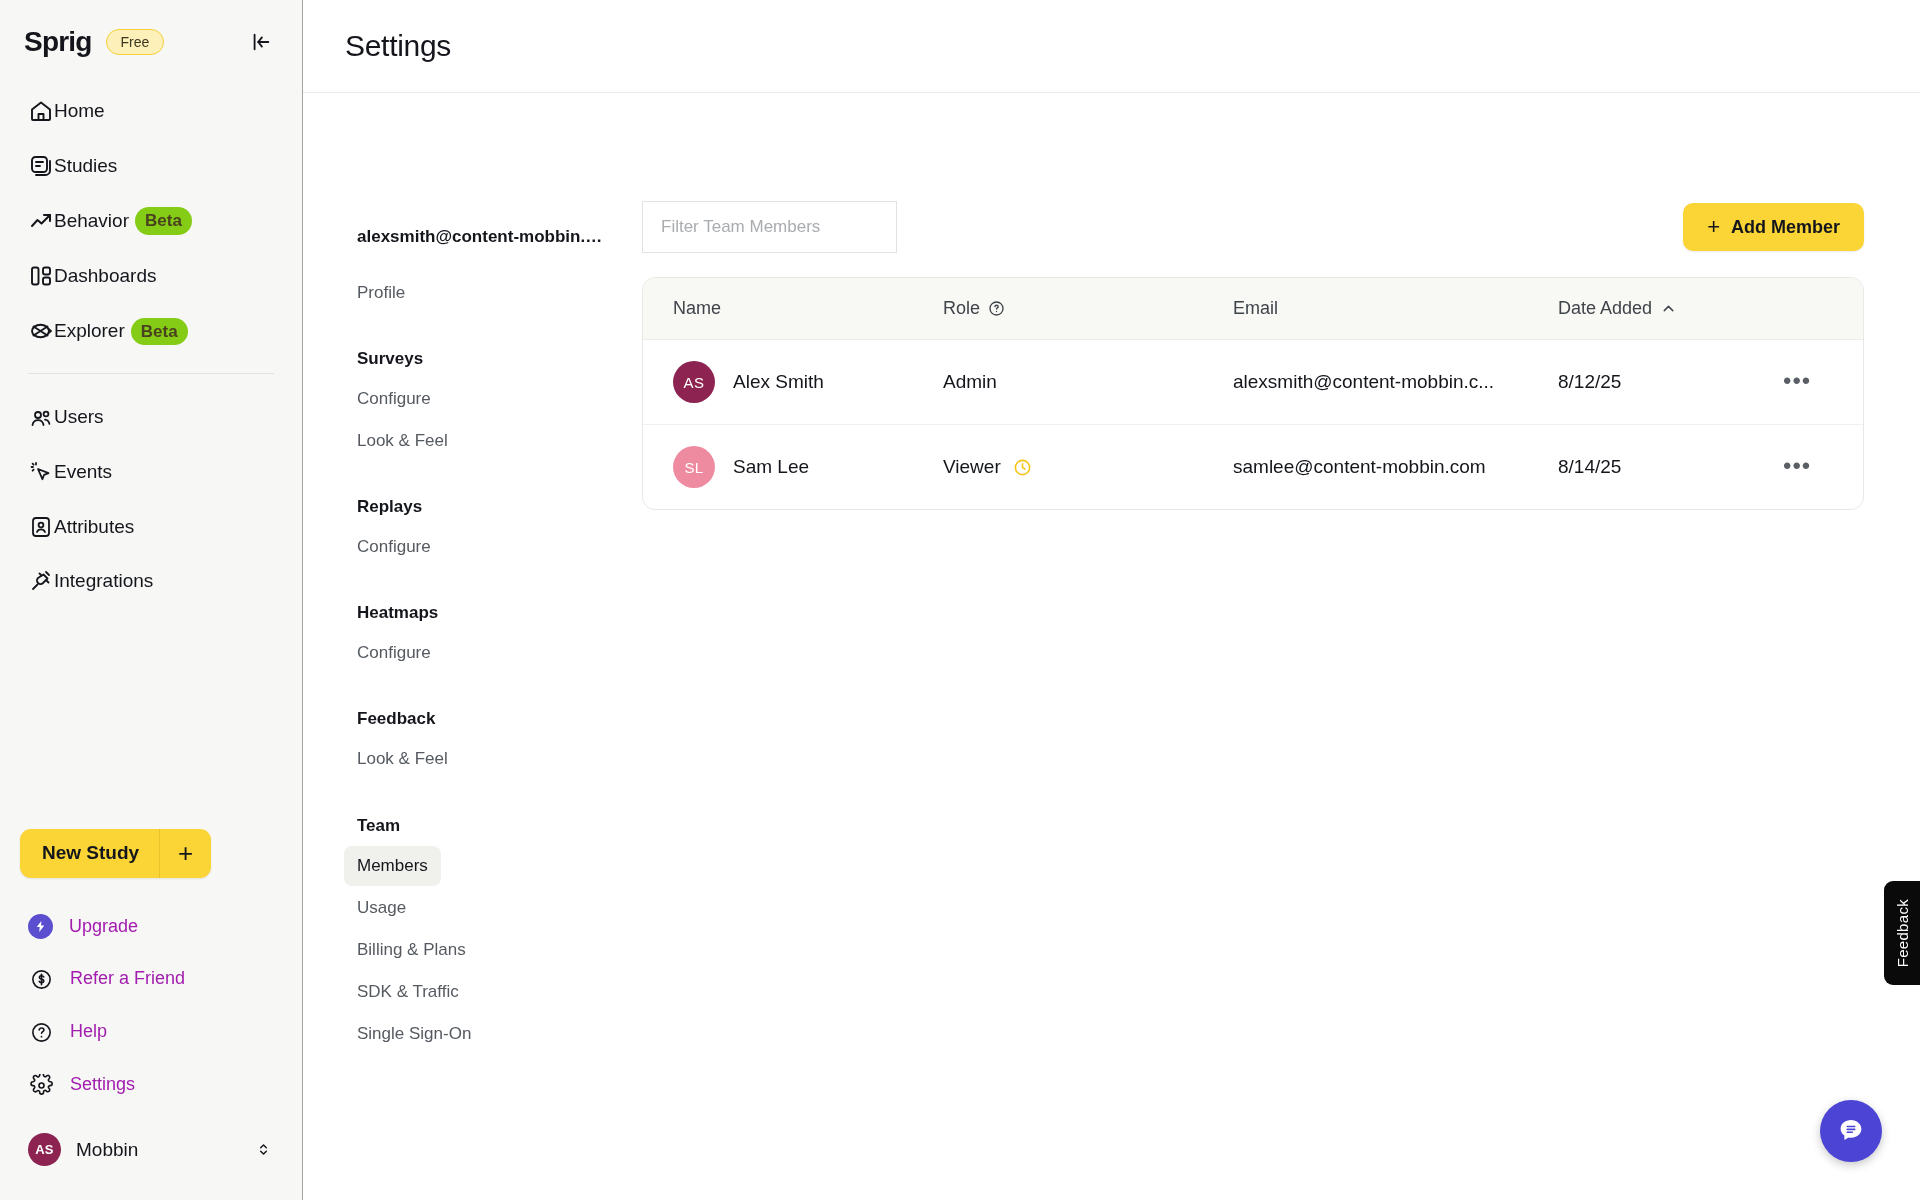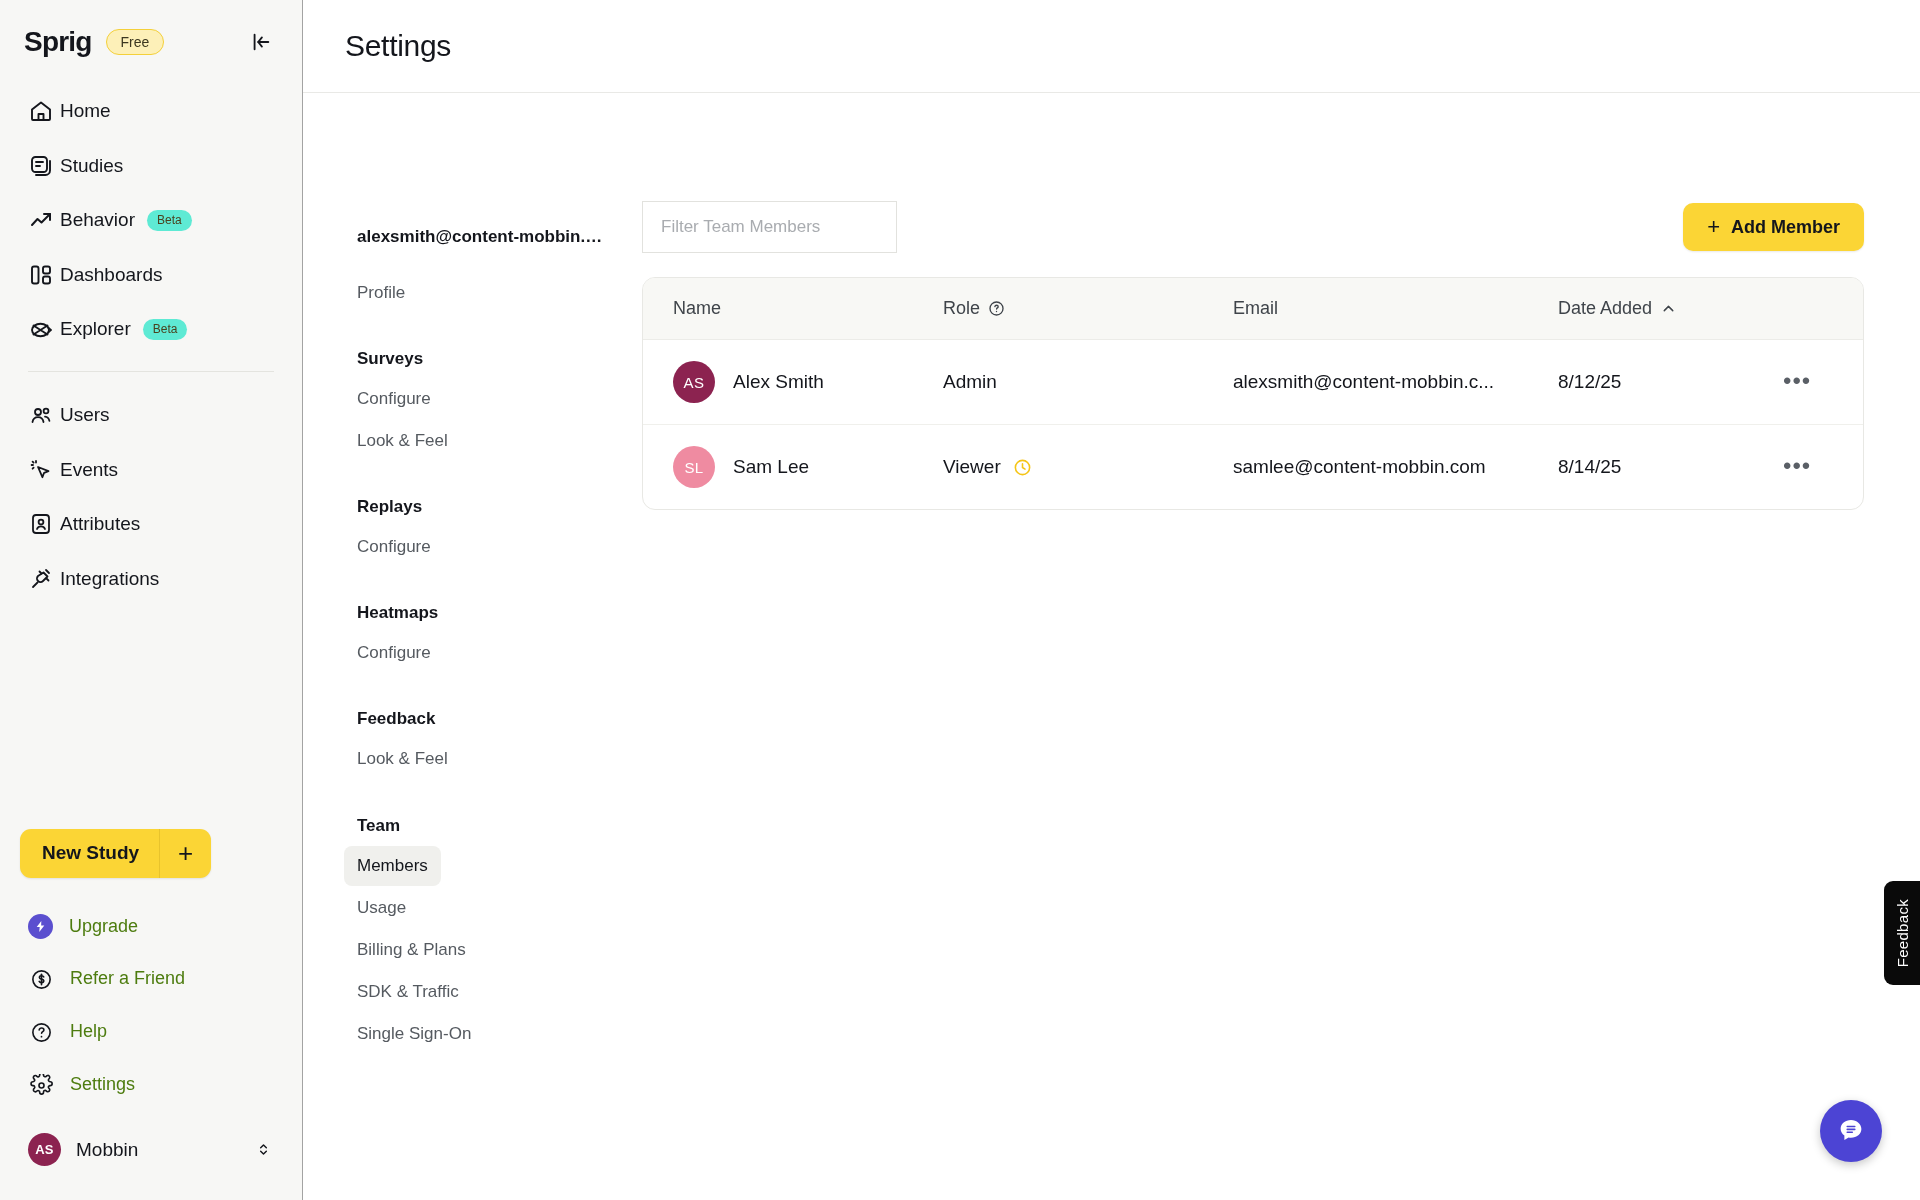--- a/index.html
+++ b/index.html
@@ -37,32 +37,32 @@
   }
   .collapse-btn {
     margin-left:auto; margin-right:6px;
     width:26px; height:26px;
     display:flex; align-items:center; justify-content:center;
     cursor:pointer; color:#14161c;
   }
 
   .nav-group { padding:30px 16px 0 16px; }
   .nav-item {
-    display:flex; align-items:center; gap:6px;
+    display:flex; align-items:center; gap:0;
     padding:10px 12px; border-radius:9px;
     cursor:pointer; color:#14161c;
     font-size:19px; font-weight:500;
     margin-bottom:8px;
     line-height:1.4;
   }
   .nav-ico { width:26px; height:26px; flex-shrink:0;
              display:flex; align-items:center; justify-content:center; }
   .badge-beta {
-    background:#5eead4; color:#4a421f;
-    font-size:12px; font-weight:400;
+    background:#84cc16; color:#4a421f;
+    font-size:17px; font-weight:700;
     padding:2px 10px; border-radius:999px;
     margin-left:6px; line-height:1.4;
   }
   .sb-divider {
     height:1px; background:#e4e4df;
     margin:10px 28px 16px 28px;
   }
   .sb-spacer { flex:1 1 auto; }
 
   .new-study-wrap { padding:0 16px 0 20px; margin-bottom:26px; }
@@ -81,21 +81,21 @@
     width:52px; display:flex; align-items:center; justify-content:center;
     border-left:1.5px solid #e8c32c;
     font-size:26px; font-weight:400; color:#14161c;
     line-height:1;
   }
 
   .footer-group { padding:0 16px 0 16px; }
   .foot-item {
     display:flex; align-items:center; gap:16px;
     padding:10px 12px; border-radius:9px;
-    cursor:pointer; color:#4d7c0f;
+    cursor:pointer; color:#a21caf;
     font-size:18px; font-weight:400;
     margin-bottom:7px;
     line-height:1.4;
   }
   .up-circle {
     width:25px;height:25px;border-radius:50%;
     background:#5b4fcf; display:flex;align-items:center;justify-content:center;
     flex-shrink:0;
   }
   .account-row {

